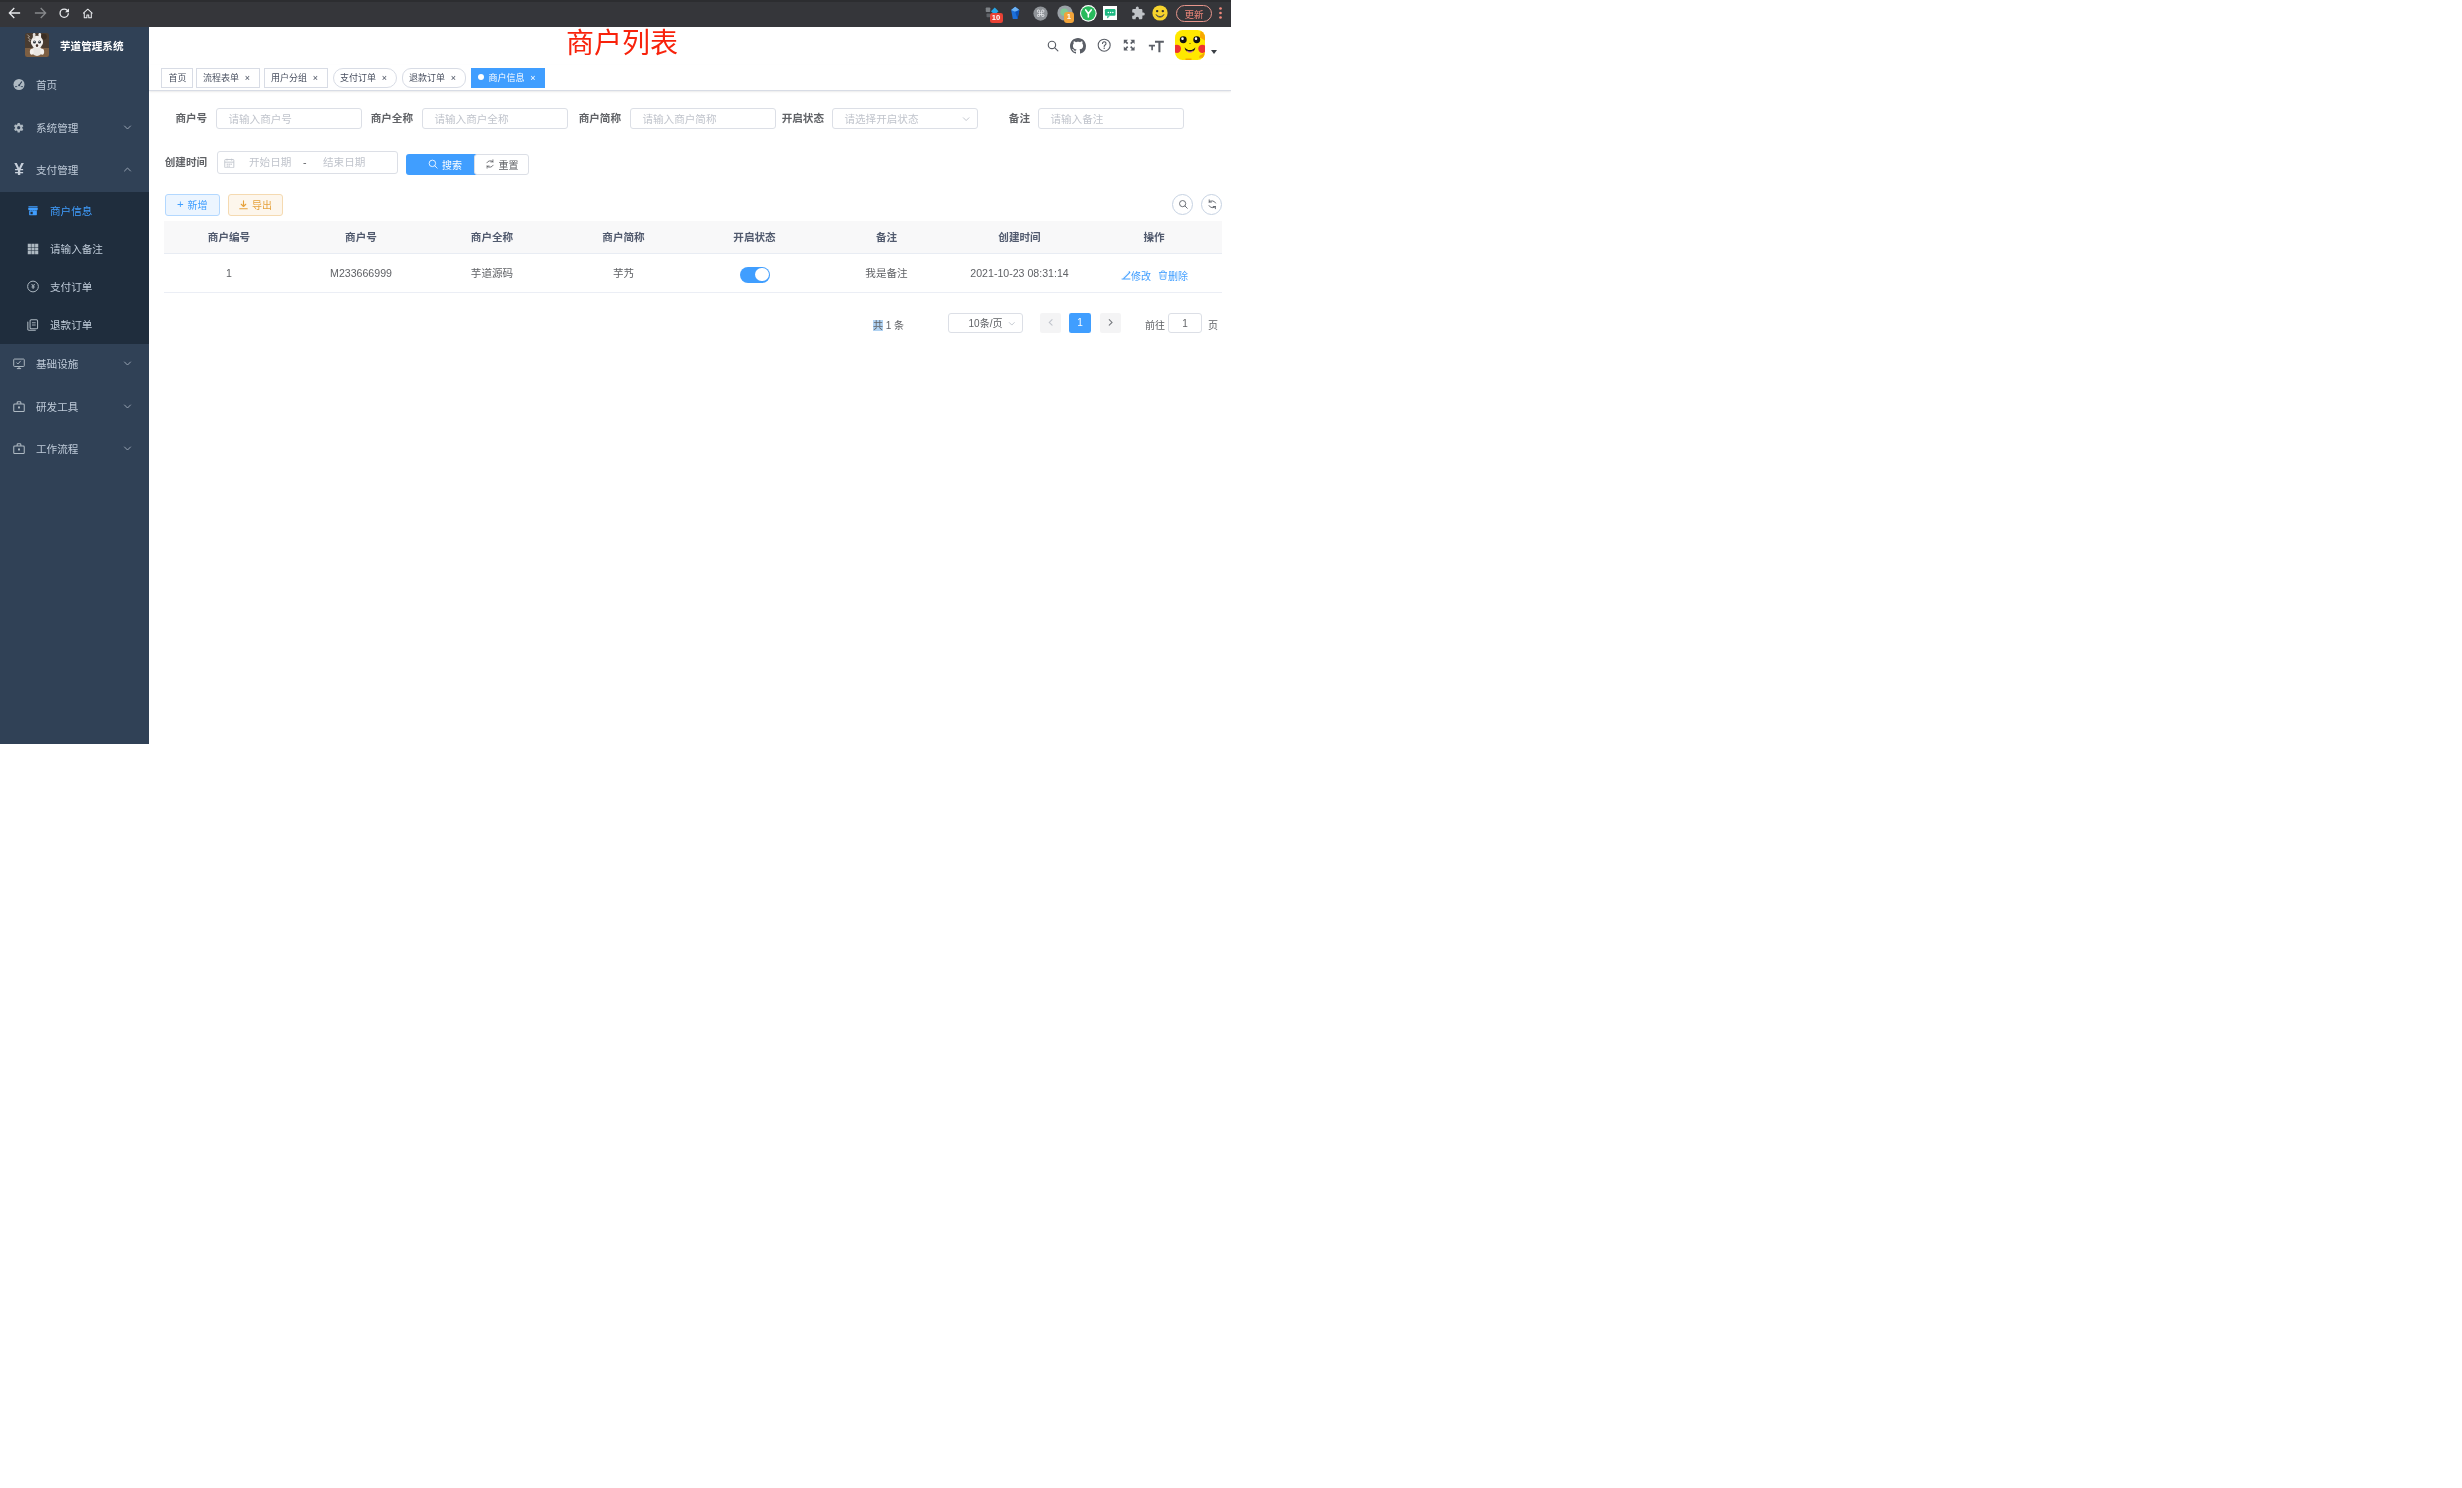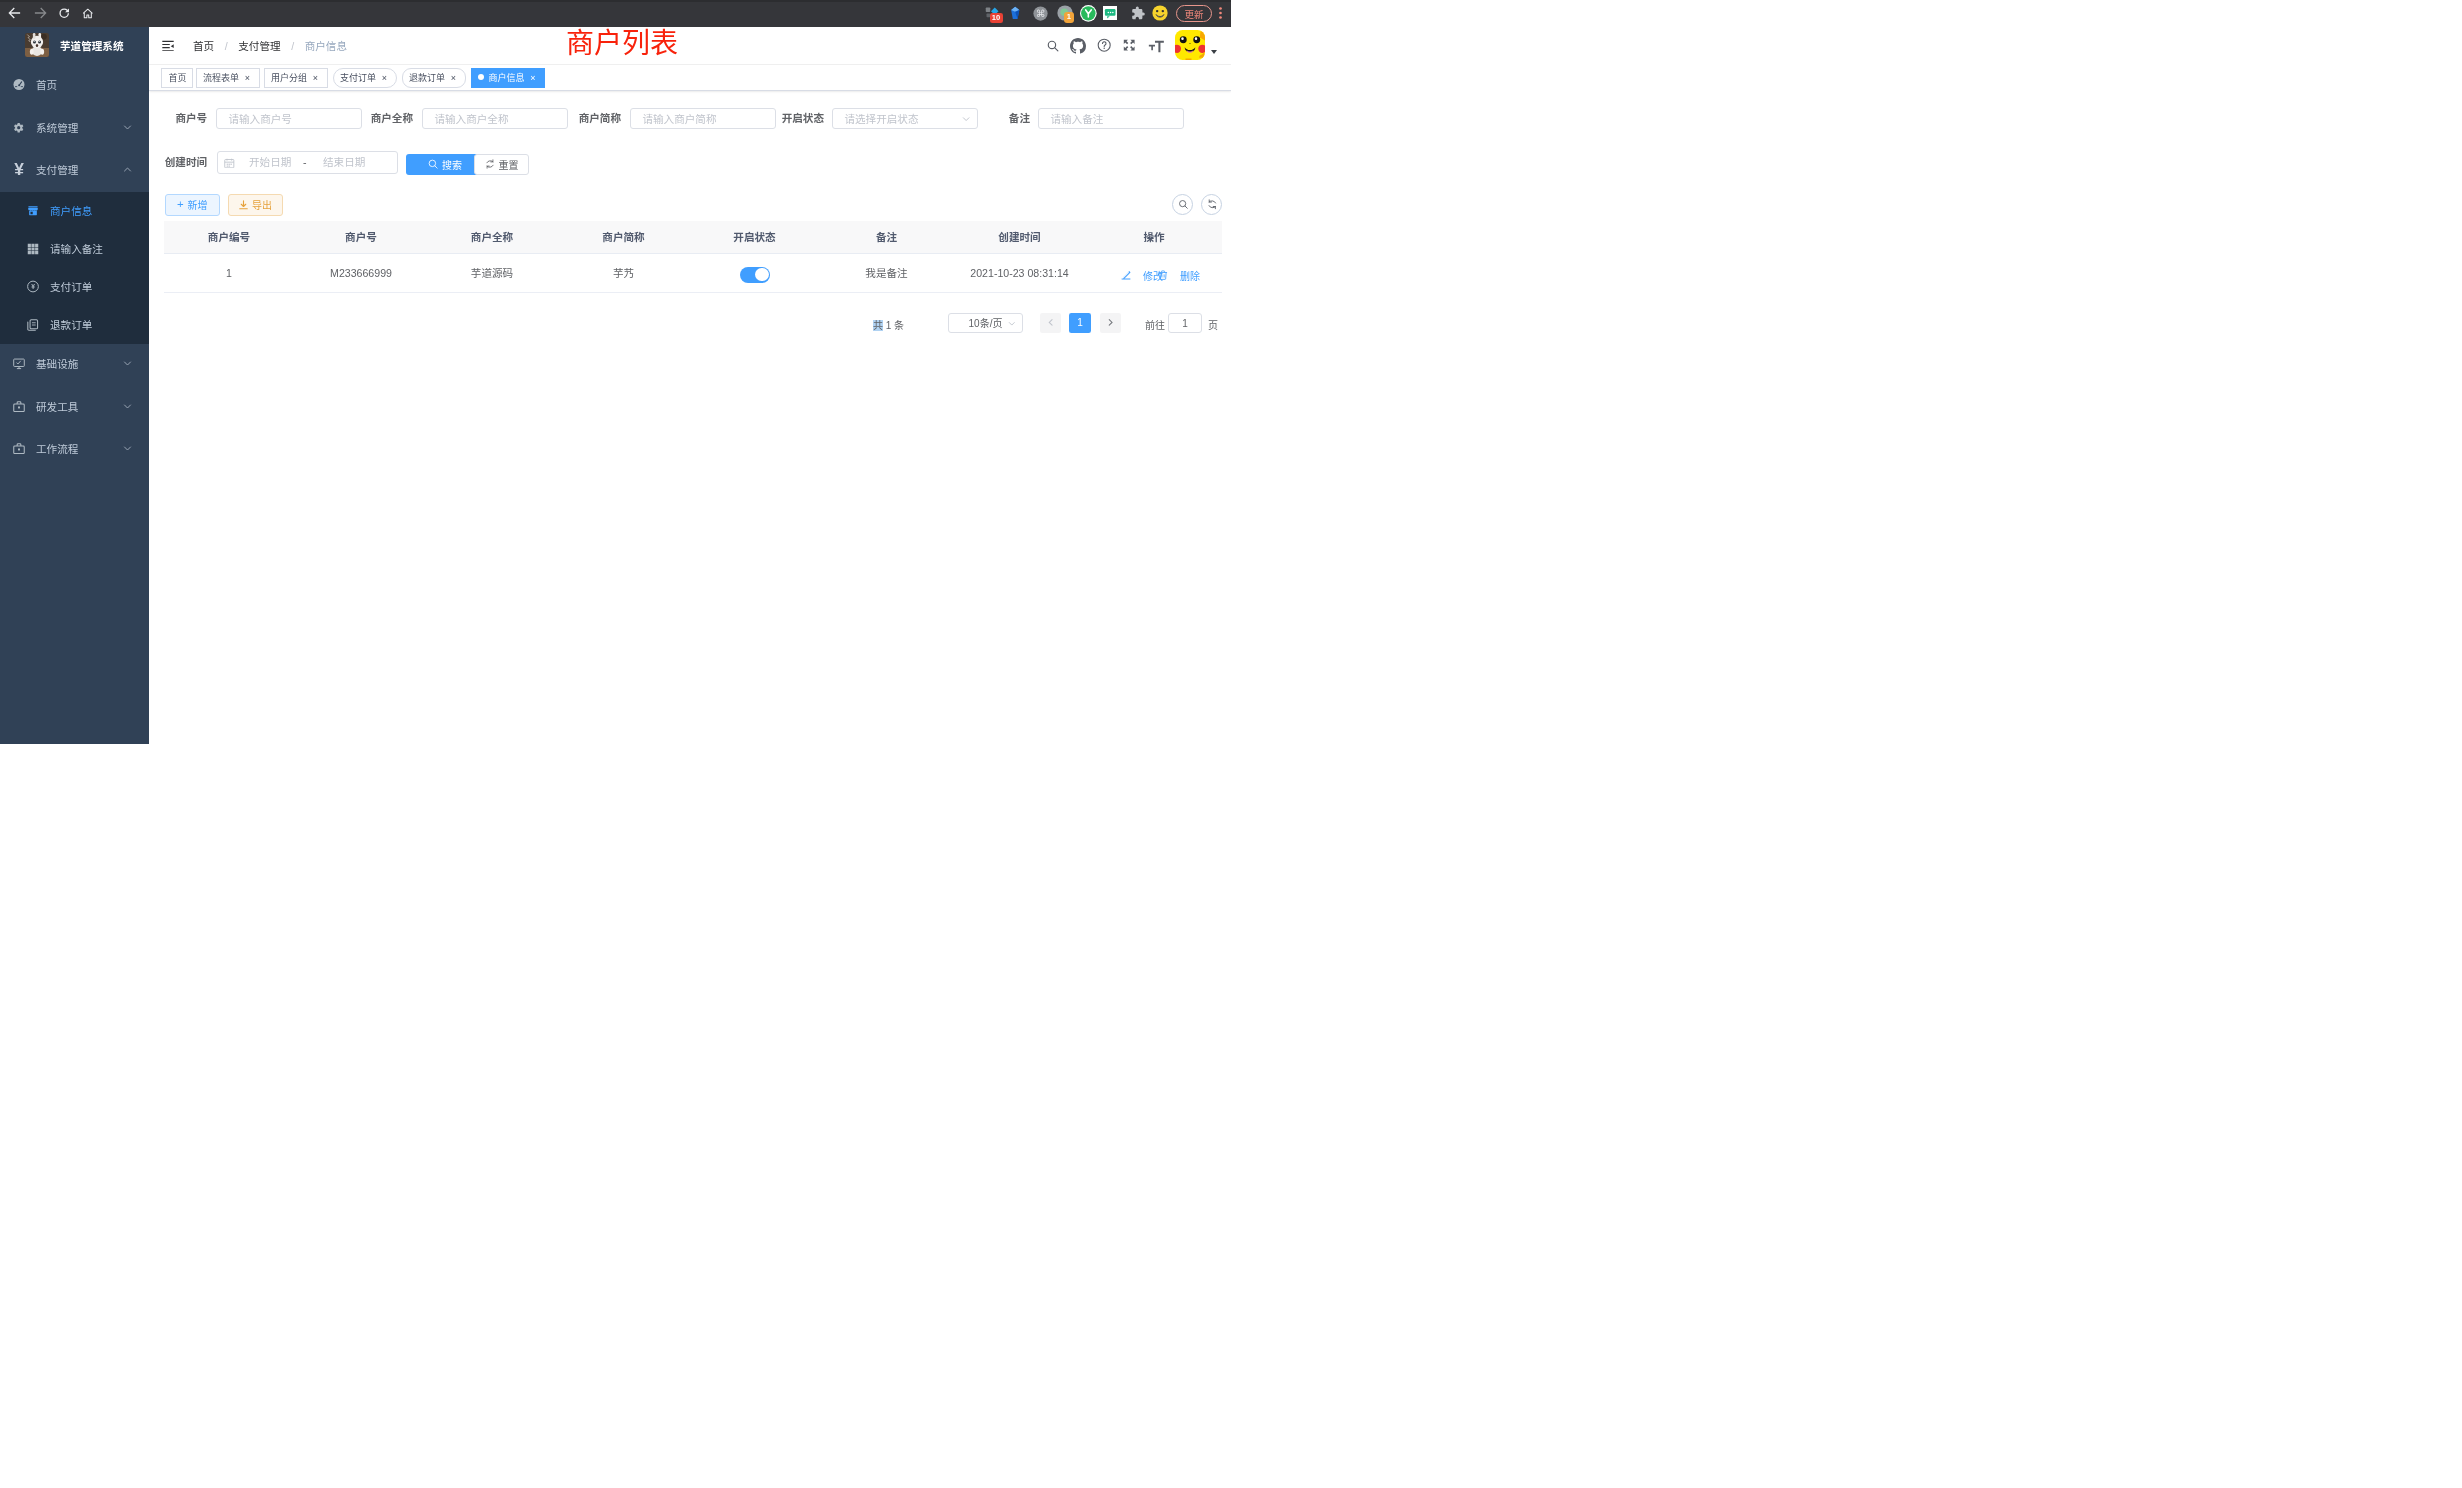--- a/index.html
+++ b/index.html
@@ -52,21 +52,21 @@
 #anno { position:absolute; left:417px; top:-6px; font-size:28px; color:#f8220b; z-index:50; }
 
 .flabel { position:absolute; height:21px; line-height:21px; font-size:10.6px; font-weight:bold; color:#606266; text-align:right; }
 .finput { position:absolute; height:21px; border:0.8px solid #dcdfe6; border-radius:3px; background:#fff; font-size:10.6px; color:#c0c4cc; line-height:20px; padding-left:11.4px; }
 .fselect { position:absolute; height:21px; border:0.8px solid #dcdfe6; border-radius:3px; background:#fff; font-size:10.6px; color:#c0c4cc; line-height:20px; padding-left:11.4px; }
 
 .btn { position:absolute; height:21px; border-radius:3px; font-size:10px; display:flex; align-items:center; justify-content:center; gap:3.8px; }
 
 .thc { position:absolute; top:194px; height:33px; line-height:33px; text-align:center; font-size:10.6px; font-weight:bold; color:#515a6e; }
 .tdc { position:absolute; top:227px; height:39px; line-height:39px; text-align:center; font-size:10.6px; color:#606266; }
-.oplink { font-size:10px; color:#409eff; display:flex; align-items:center; gap:12px; }
+.oplink { font-size:10px; color:#409eff; display:flex; align-items:center; gap:0; }
 
 .pg { position:absolute; font-size:10px; color:#606266; }
 </style>
 </head>
 <body>
 
 <div id="chrome">
   <div class="nav-ic" style="left:4.5px;width:20px;">
     <svg width="13" height="12" viewBox="0 0 17 16">
         <path d="M16 7H3.8l5-5L7.6.8.4 8l7.2 7.2 1.2-1.2-5-5H16z" fill="#e8eaed"></path>
@@ -279,28 +279,20 @@
             <rect x="6.7" y="7.2" width="2.6" height="2.6" fill="#aeb9c2"></rect>
           </svg>
         </span>
       <span class="tx">工作流程</span>
       <span class="ar"><svg width="9" height="9" viewBox="0 0 12 12">
             <path d="M2 4l4 4 4-4" stroke="#9aa6b5" stroke-width="1.3" fill="none" stroke-linecap="round"></path>
           </svg></span>
     </div>
   </div>
   <div id="main">
-    <div id="navbar">
-      <div id="burger">
-        <svg width="12" height="11.4" viewBox="0 0 128 128">
-            <path fill="#303133" d="M0 9h128v13H0zm0 35h84v13H0zm0 35h84v13H0zm0 35h128v13H0zm95-45 33-21v42z"></path>
-          </svg>
-      </div>
-      <div id="crumbs">首页 <span class="sep">/</span> 支付管理 <span class="sep">/</span> <span class="last">商户信息</span></div>
-    </div>
     <div id="tags">
       <div class="tag" style="left:12.4px;">首页</div>
       <div class="tag" style="left:47px;">流程表单<span class="x">×</span></div>
       <div class="tag" style="left:115px;">用户分组<span class="x">×</span></div>
       <div class="tag" style="left:184px;border-radius:10px;">支付订单<span class="x">×</span></div>
       <div class="tag" style="left:253px;border-radius:9px;">退款订单<span class="x">×</span></div>
       <div class="tag on" style="left:322px;"><span class="dot"></span>商户信息<span class="x">×</span></div>
     </div>
     <div id="anno">商户列表</div>
 

